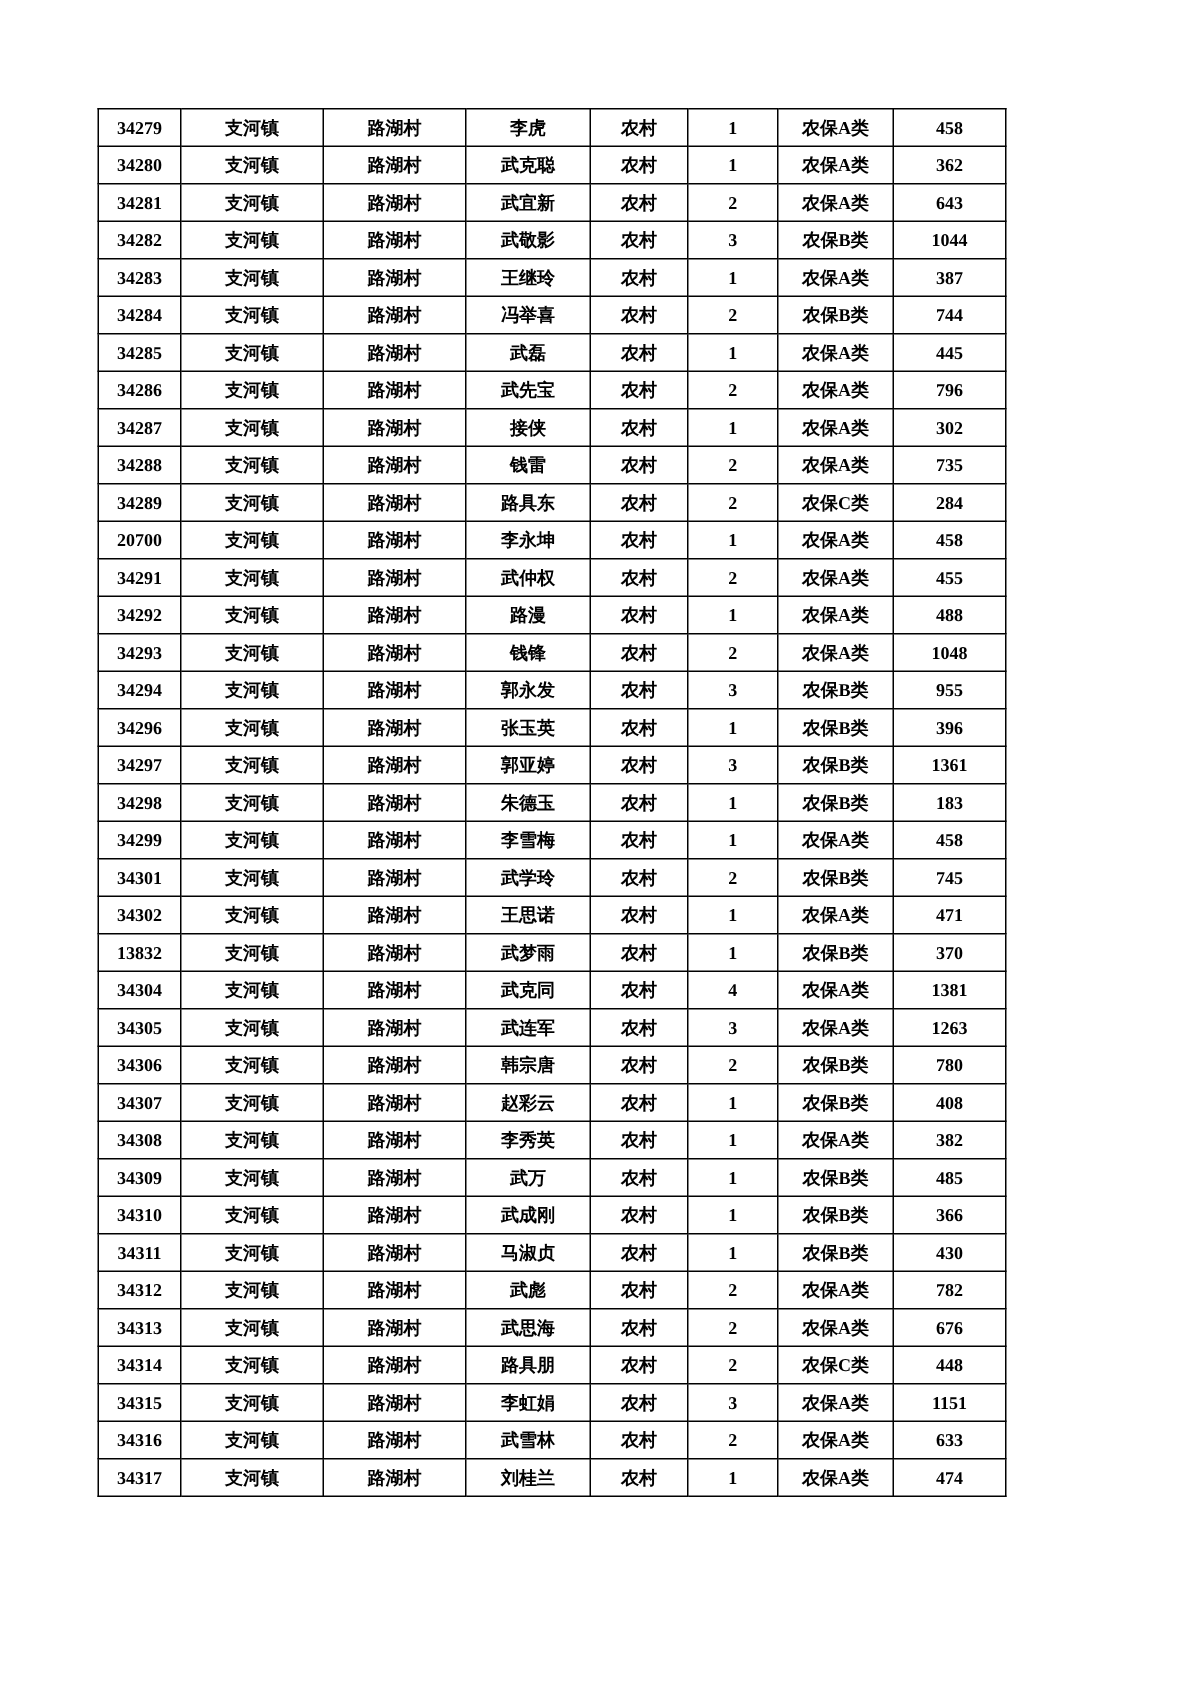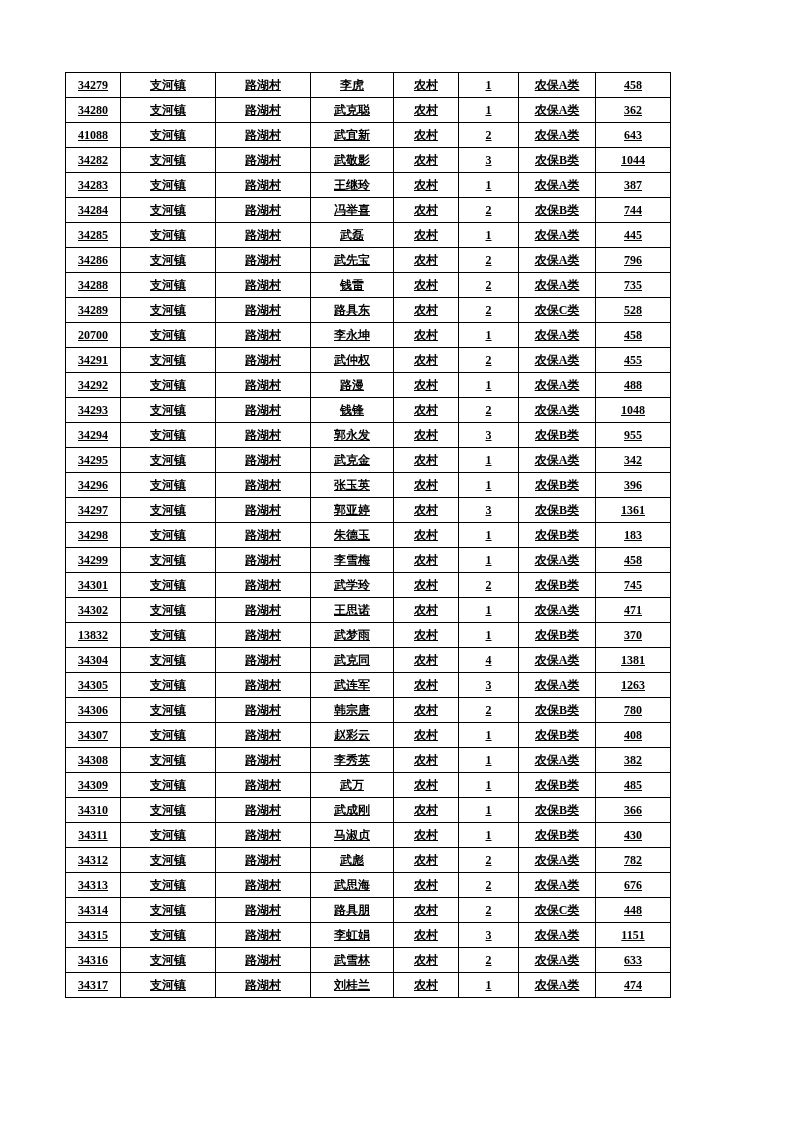--- a/index.html
+++ b/index.html
@@ -16,21 +16,20 @@
     background: #ffffff;
     overflow: hidden;
   }
   table.data-table {
     position: absolute;
     left: 65px;
     top: 72px;
     border-collapse: collapse;
     table-layout: fixed;
     width: 605px;
-    text-decoration: underline;
   }
   table.data-table td {
     border: 1px solid #000000;
     height: 25px;
     text-align: center;
     vertical-align: middle;
     font-size: 12px;
     color: #000000;
     white-space: nowrap;
     overflow: hidden;
@@ -77,21 +76,21 @@
           <td>34280</td>
           <td>支河镇</td>
           <td>路湖村</td>
           <td>武克聪</td>
           <td>农村</td>
           <td>1</td>
           <td>农保A类</td>
           <td>362</td>
         </tr>
         <tr>
-          <td>41088</td>
+          <td>34281</td>
           <td>支河镇</td>
           <td>路湖村</td>
           <td>武宜新</td>
           <td>农村</td>
           <td>2</td>
           <td>农保A类</td>
           <td>643</td>
         </tr>
         <tr>
           <td>34282</td>
@@ -137,38 +136,48 @@
           <td>34286</td>
           <td>支河镇</td>
           <td>路湖村</td>
           <td>武先宝</td>
           <td>农村</td>
           <td>2</td>
           <td>农保A类</td>
           <td>796</td>
         </tr>
         <tr>
+          <td>34287</td>
+          <td>支河镇</td>
+          <td>路湖村</td>
+          <td>接侠</td>
+          <td>农村</td>
+          <td>1</td>
+          <td>农保A类</td>
+          <td>302</td>
+        </tr>
+        <tr>
           <td>34288</td>
           <td>支河镇</td>
           <td>路湖村</td>
           <td>钱雷</td>
           <td>农村</td>
           <td>2</td>
           <td>农保A类</td>
           <td>735</td>
         </tr>
         <tr>
           <td>34289</td>
           <td>支河镇</td>
           <td>路湖村</td>
           <td>路具东</td>
           <td>农村</td>
           <td>2</td>
           <td>农保C类</td>
-          <td>528</td>
+          <td>284</td>
         </tr>
         <tr>
           <td>20700</td>
           <td>支河镇</td>
           <td>路湖村</td>
           <td>李永坤</td>
           <td>农村</td>
           <td>1</td>
           <td>农保A类</td>
           <td>458</td>
@@ -205,30 +214,20 @@
         </tr>
         <tr>
           <td>34294</td>
           <td>支河镇</td>
           <td>路湖村</td>
           <td>郭永发</td>
           <td>农村</td>
           <td>3</td>
           <td>农保B类</td>
           <td>955</td>
-        </tr>
-        <tr>
-          <td>34295</td>
-          <td>支河镇</td>
-          <td>路湖村</td>
-          <td>武克金</td>
-          <td>农村</td>
-          <td>1</td>
-          <td>农保A类</td>
-          <td>342</td>
         </tr>
         <tr>
           <td>34296</td>
           <td>支河镇</td>
           <td>路湖村</td>
           <td>张玉英</td>
           <td>农村</td>
           <td>1</td>
           <td>农保B类</td>
           <td>396</td>

